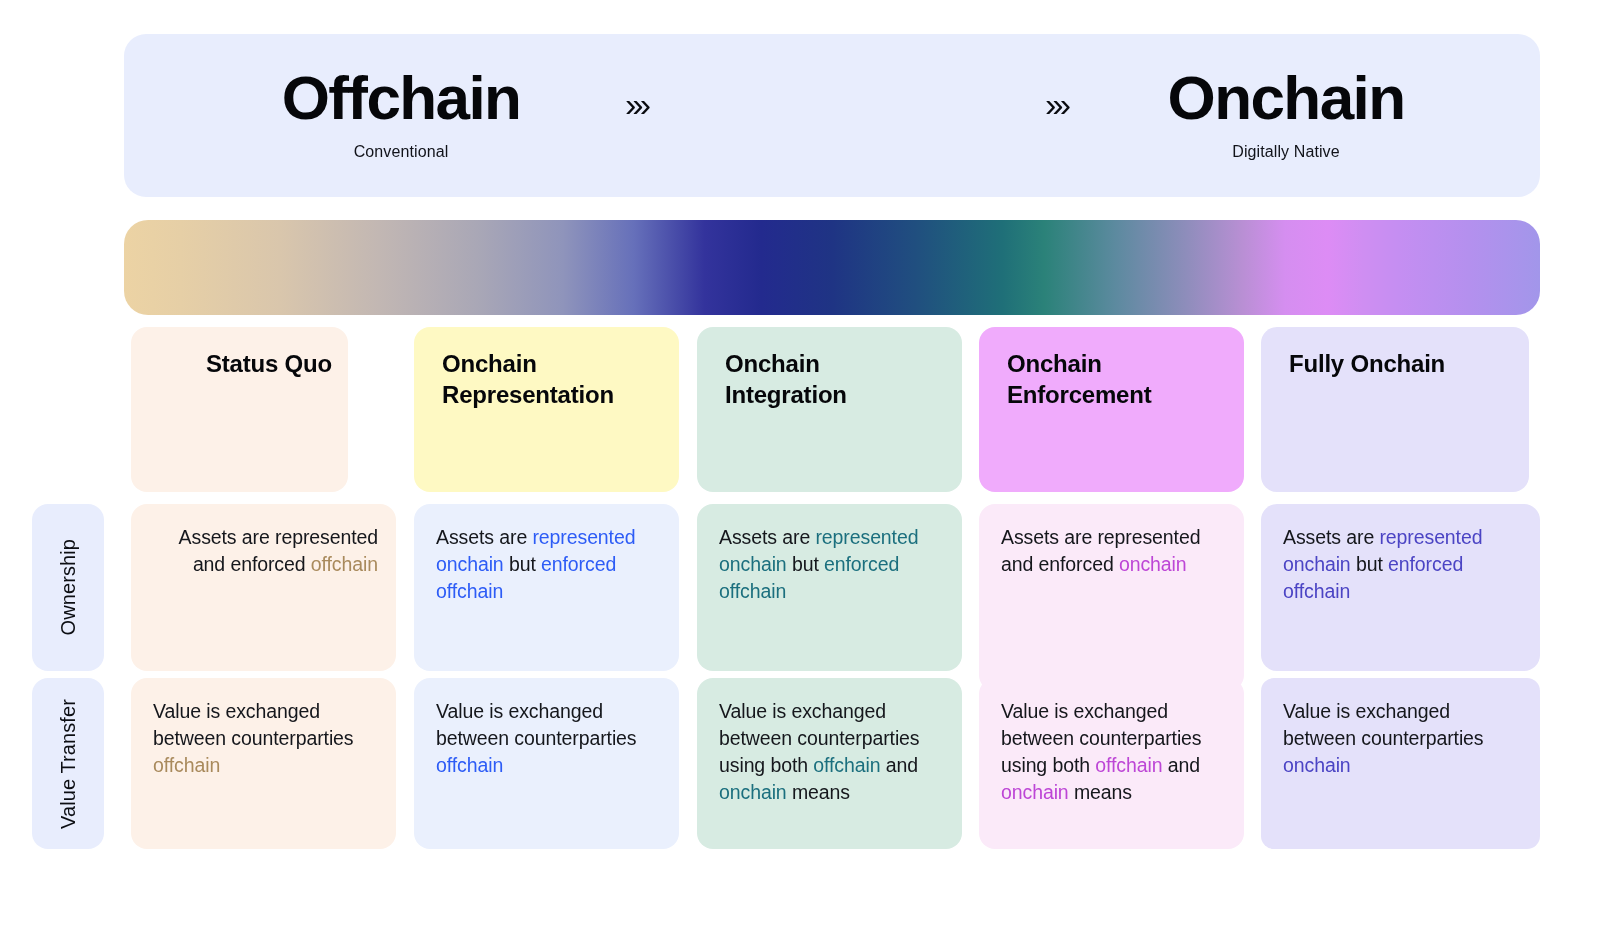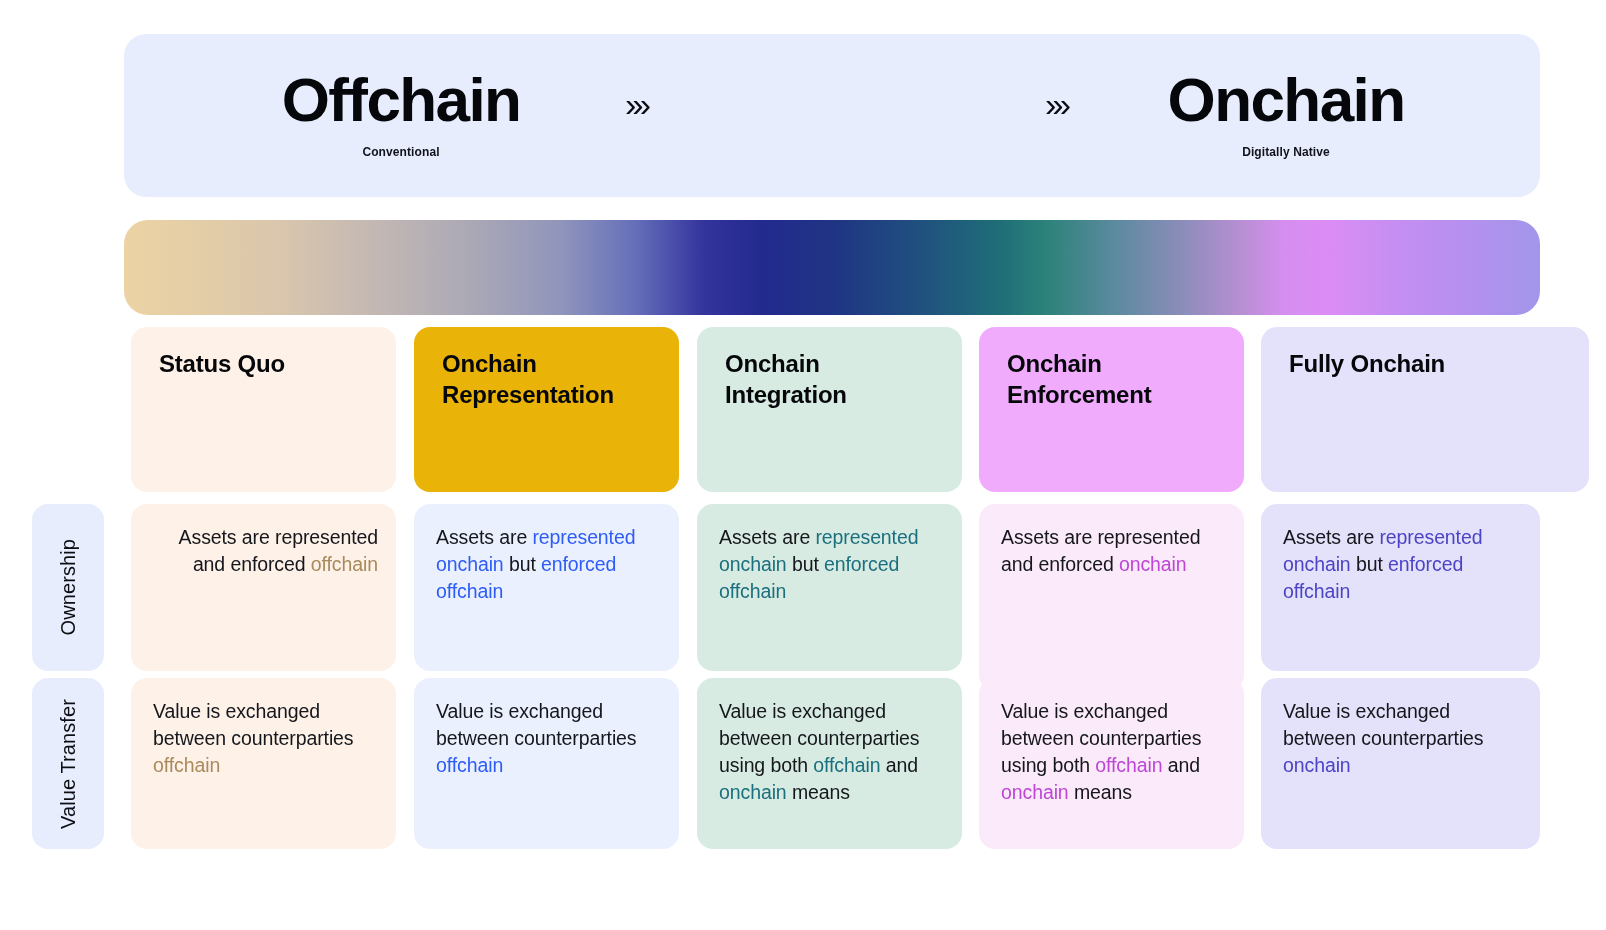--- a/index.html
+++ b/index.html
@@ -40,22 +40,22 @@
   }
   .stage-title {
     font-size: 62px;
     font-weight: 700;
     letter-spacing: -1.6px;
     color: #06070a;
     line-height: 1.0;
   }
   .stage-sub {
     margin-top: 14px;
-    font-size: 12px;
-    font-weight: 700;
+    font-size: 16px;
+    font-weight: 400;
     color: #11131a;
     letter-spacing: 0.1px;
   }
   .chev {
     flex: 0 0 auto;
     color: #0a0b10;
     font-size: 34px;
     line-height: 1;
     letter-spacing: -4px;
     font-weight: 400;
@@ -190,30 +190,30 @@
 
   <div class="spectrum"></div>
 
   <div class="grid" id="grid">
       <div class="rowlabel" style="left: 32px; top: 504px; width: 72px; height: 167px;">
         <span>Ownership</span>
       </div>
       <div class="rowlabel" style="left: 32px; top: 678px; width: 72px; height: 171px;">
         <span>Value Transfer</span>
       </div>
-      <div class="card" style="left: 131px; top: 327px; width: 265px; height: 165px; background: rgb(253, 241, 232);">
+      <div class="card" style="left: 131px; top: 327px; width: 217px; height: 165px; background: rgb(253, 241, 232); text-align: right;">
         <div class="cat-title">Status Quo</div>
       </div>
       <div class="card" style="left: 131px; top: 504px; width: 265px; height: 167px; background: rgb(253, 241, 232); text-align: right;">
         <div class="cell-text"><span>Assets are represented and enforced </span><span class="hl" style="color: rgb(169, 138, 92);">offchain</span></div>
       </div>
       <div class="card" style="left: 131px; top: 678px; width: 265px; height: 171px; background: rgb(253, 241, 232);">
         <div class="cell-text"><span>Value is exchanged between counterparties </span><span class="hl" style="color: rgb(169, 138, 92);">offchain</span></div>
       </div>
-      <div class="card" style="left: 414px; top: 327px; width: 265px; height: 165px; background: #eab308;">
+      <div class="card" style="left: 414px; top: 327px; width: 265px; height: 165px; background: #fef9c3;">
         <div class="cat-title">Onchain Representation</div>
       </div>
       <div class="card" style="left: 414px; top: 504px; width: 265px; height: 167px; background: rgb(234, 240, 253);">
         <div class="cell-text"><span>Assets are </span><span class="hl" style="color: rgb(45, 92, 246);">represented onchain</span><span> but </span><span class="hl" style="color: rgb(45, 92, 246);">enforced offchain</span></div>
       </div>
       <div class="card" style="left: 414px; top: 678px; width: 265px; height: 171px; background: rgb(234, 240, 253);">
         <div class="cell-text"><span>Value is exchanged between counterparties </span><span class="hl" style="color: rgb(45, 92, 246);">offchain</span></div>
       </div>
       <div class="card" style="left: 697px; top: 327px; width: 265px; height: 165px; background: rgb(215, 235, 226);">
         <div class="cat-title">Onchain Integration</div>
@@ -226,25 +226,25 @@
       </div>
       <div class="card" style="left: 979px; top: 327px; width: 265px; height: 165px; background: #f0abfc;">
         <div class="cat-title">Onchain Enforcement</div>
       </div>
       <div class="card" style="left: 979px; top: 504px; width: 265px; height: 187px; background: rgb(251, 234, 249);">
         <div class="cell-text"><span>Assets are represented and enforced </span><span class="hl" style="color: rgb(189, 70, 214);">onchain</span></div>
       </div>
       <div class="card" style="left: 979px; top: 678px; width: 265px; height: 171px; background: rgb(251, 234, 249);">
         <div class="cell-text"><span>Value is exchanged between counterparties using both </span><span class="hl" style="color: rgb(189, 70, 214);">offchain</span><span> and </span><span class="hl" style="color: rgb(189, 70, 214);">onchain</span><span> means</span></div>
       </div>
-      <div class="card" style="left: 1261px; top: 327px; width: 328px; height: 165px; background: rgb(228, 225, 250);">
+      <div class="card" style="left: 1261px; top: 327px; width: 268px; height: 165px; background: rgb(228, 225, 250);">
         <div class="cat-title">Fully Onchain</div>
       </div>
       <div class="card" style="left: 1261px; top: 504px; width: 279px; height: 167px; background: rgb(228, 225, 250);">
         <div class="cell-text"><span>Assets are </span><span class="hl" style="color: rgb(75, 68, 196);">represented onchain</span><span> but </span><span class="hl" style="color: rgb(75, 68, 196);">enforced offchain</span></div>
       </div>
-      <div class="card" style="left: 1261px; top: 678px; width: 279px; height: 171px; background: rgb(228, 225, 250);">
+      <div class="card" style="left: 1261px; top: 678px; width: 279px; height: 171px; background: rgb(228, 225, 250); border-radius: 13px;">
         <div class="cell-text"><span>Value is exchanged between counterparties </span><span class="hl" style="color: rgb(75, 68, 196);">onchain</span></div>
       </div>
     </div>
 
 
 </div>
 
 </body></html>

